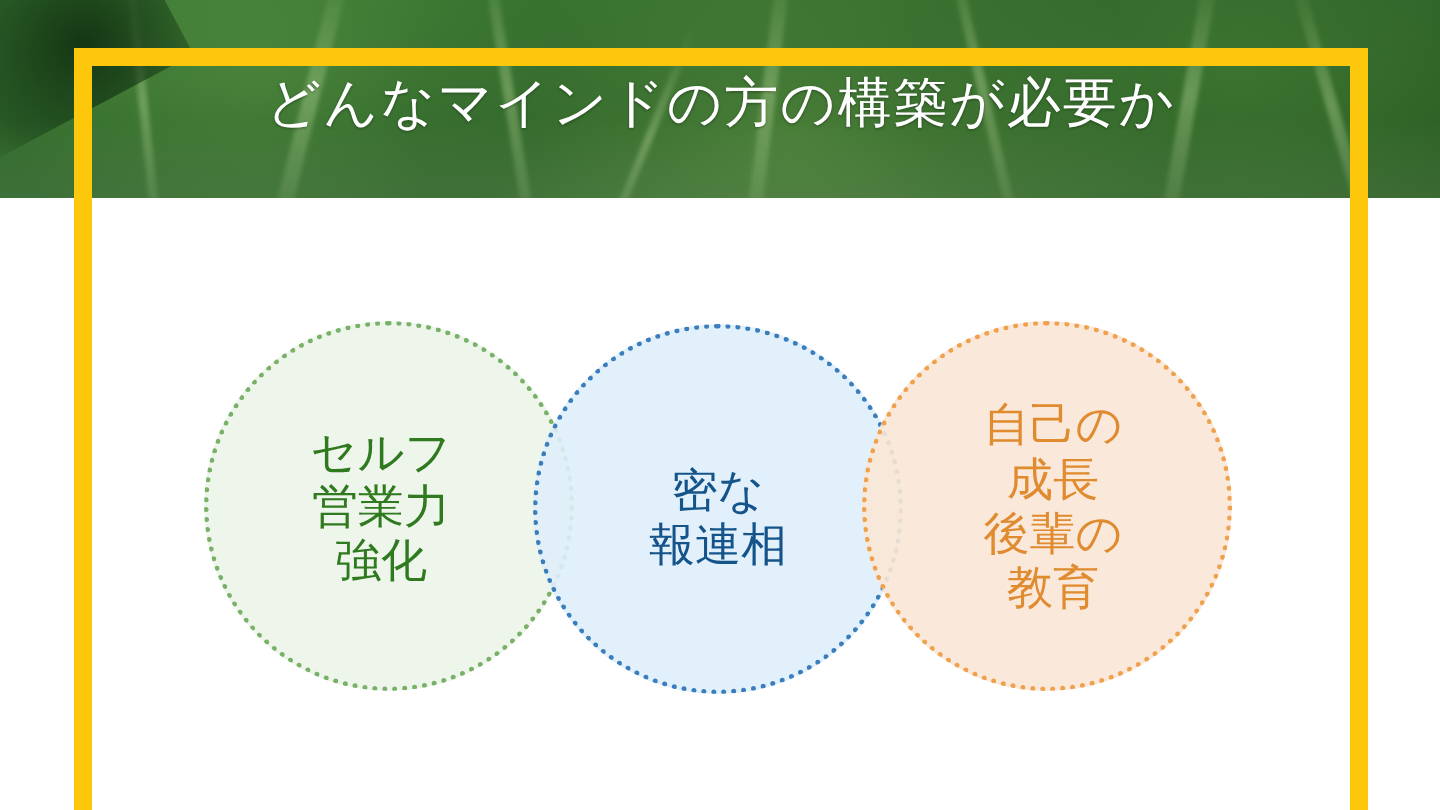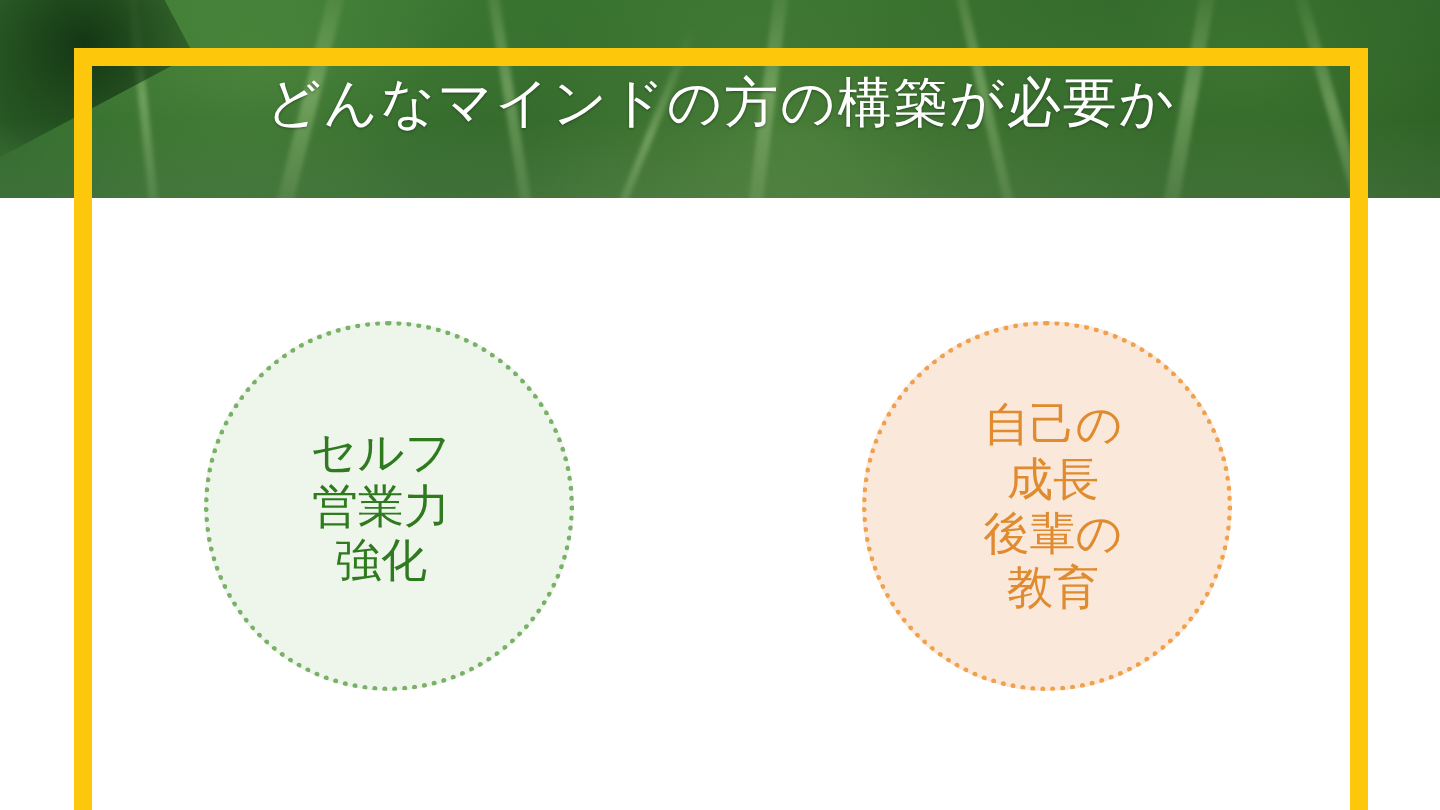--- a/index.html
+++ b/index.html
@@ -192,20 +192,24 @@
   <div id="slide-title">どんなマインドの方の構築が必要か</div>
 
   <div id="circles">
 
     <div class="venn-circle" id="circle-self">
       <div class="circle-label">セルフ
 営業力
 強化</div>
     </div>
 
+    <div class="venn-circle" id="circle-report">
+      <div class="circle-label">密な
+報連相</div>
+    </div>
 
     <div class="venn-circle" id="circle-growth">
       <div class="circle-label">自己の
 成長
 後輩の
 教育</div>
     </div>
 
   </div>
 

